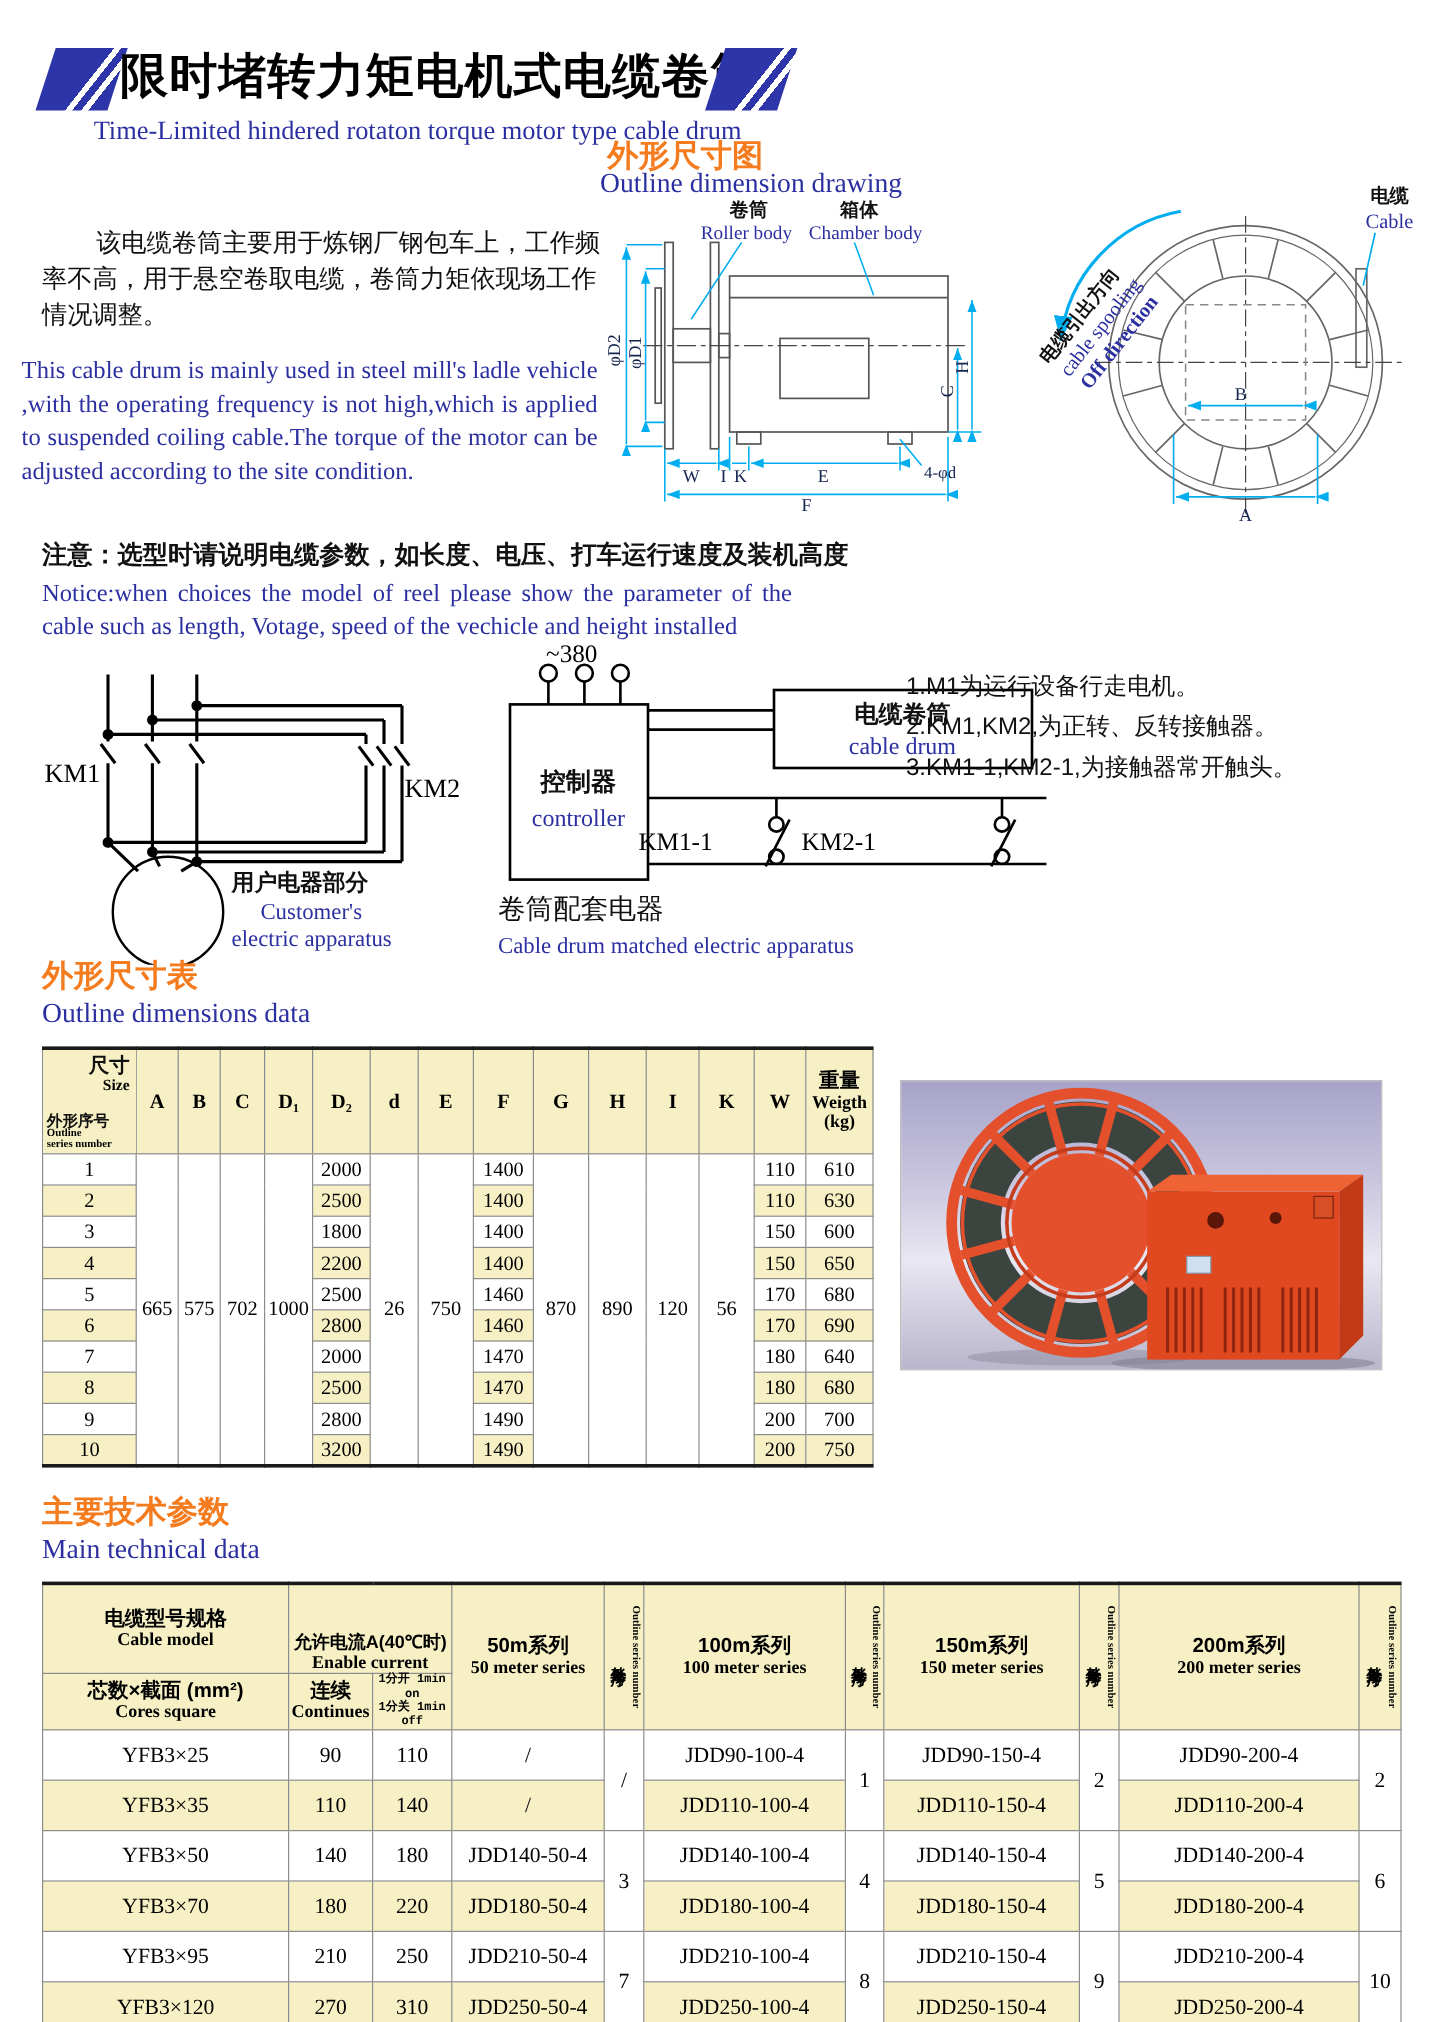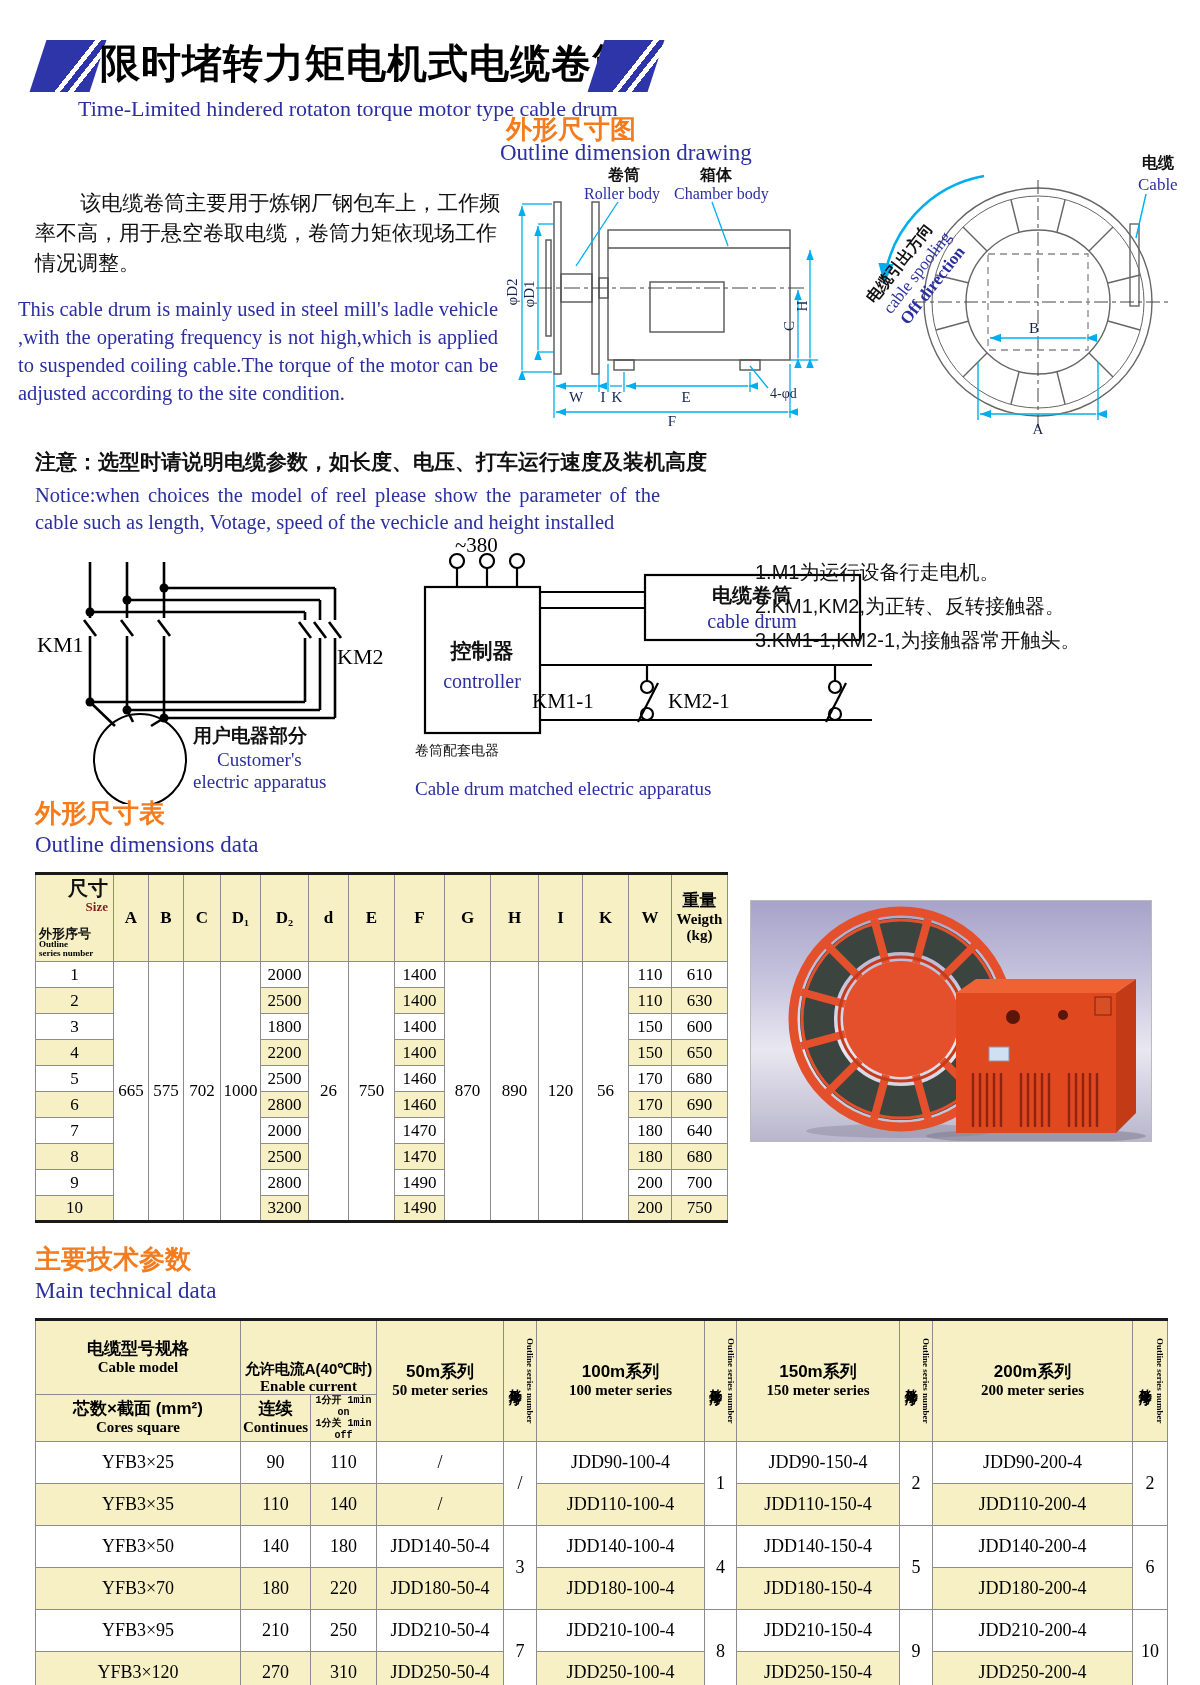--- a/index.html
+++ b/index.html
@@ -30,21 +30,21 @@
   #t1{width:692px;font-family:"Liberation Serif",serif;font-size:17px;}
   #t1 tbody tr{height:26px;}
   #t1 tbody tr:nth-child(even){background:#f6f0c4;}
   #t1 td.mg,#t2 td.mg{background:#fff;}
   #t2{width:1132px;font-family:"Liberation Serif",serif;font-size:18px;}
   #t2 tbody tr{height:42px;}
   #t2 tbody tr:nth-child(even){background:#f6f0c4;}
   .corner{position:relative;height:86px;
      background:linear-gradient(to bottom right,rgba(0,0,0,0) calc(50% - 1px),#8c8c8c calc(50% - 1px),#8c8c8c calc(50% + 1px),rgba(0,0,0,0) calc(50% + 1px)),#f6f0c4;}
   .corner .sz{position:absolute;top:4px;right:5px;text-align:right;line-height:1.05;}
-  .corner .sz .c1{font-size:20px;font-family:Liberation Mono, monospace;font-weight:600;}
+  .corner .sz .c1{font-size:17px;font-family:Liberation Serif, serif;font-weight:600;}
   .corner .sz .c2{font-size:13px;}
   .corner .sn{position:absolute;bottom:3px;left:3px;text-align:left;line-height:1.0;}
   .corner .sn .c1{font-size:13px;font-family:"Liberation Sans",sans-serif;font-weight:600;}
   .corner .sn .c2{font-size:9px;}
   .hd2{line-height:1.1;}
   .hd2 .c1{font-family:"Liberation Sans",sans-serif;font-weight:600;font-size:17px;display:block;}
   .hd2 .c2{font-family:"Liberation Serif",serif;font-size:15px;display:block;}
   .tiny2{line-height:1.15;font-size:10px;font-family:Liberation Mono, monospace;}
   .vh{height:84px;}
   .vh .vwrap{display:flex;justify-content:center;align-items:center;gap:1px;height:100%;}
@@ -257,21 +257,21 @@
         <line x1="455" y1="135" x2="455" y2="151"></line>
     </g>
     <text x="75" y="22" font-size="21" fill="#000">~380</text>
     <text x="102" y="128" class="cnl" font-size="21" fill="#111" text-anchor="middle">控制器</text>
     <text x="102" y="158" font-size="20" fill="#2b2fa0" text-anchor="middle">controller</text>
     <text x="372" y="72" class="cnl" font-size="20" fill="#111" text-anchor="middle">电缆卷筒</text>
     <text x="372" y="98" font-size="20" fill="#2b2fa0" text-anchor="middle">cable drum</text>
     <text x="152" y="178" font-size="21" fill="#000">KM1-1</text>
     <text x="288" y="178" font-size="21" fill="#000">KM2-1</text>
   </svg>
-  <div class="abs cn" style="left:415px;top:742px;font-size:14px;font-family:Liberation Serif, serif;">卷筒配套电器</div>
+  <div class="abs cn" style="left:415px;top:742px;font-size:23px;font-family:Liberation Serif, serif;">卷筒配套电器</div>
   <div class="abs en" style="left:415px;top:766px;font-size:19px;margin-top:12px;">Cable drum matched electric apparatus</div>
 
   <div class="abs notes-cn cn" style="left:755px;top:555px;">
     <div>1.M1为运行设备行走电机。</div>
     <div>2.KM1,KM2,为正转、反转接触器。</div>
     <div>3.KM1-1,KM2-1,为接触器常开触头。</div>
   </div>
 
   <div class="abs orange h-orange cn" style="left:35px;top:796px;">外形尺寸表</div>
   <div class="abs en h-blue" style="left:35px;top:832px;">Outline dimensions data</div>
@@ -292,21 +292,21 @@
         <col style="width:44px">
       <col style="width:46px">
         <col style="width:43px">
         <col style="width:56px">
     </colgroup>
     <thead>
       <tr style="height:86px;">
         <th class="corner">
           <div class="sz">
             <div class="c1 cn">尺寸</div>
-            <div class="c2 en" style="color:#7f1d1d;">Size</div>
+            <div class="c2 en" style="color:#000000;">Size</div>
           </div>
           <div class="sn">
             <div class="c1 cn">外形序号</div>
             <div class="c2">Outline</div>
             <div class="c2">series number</div>
           </div>
         </th>
         <th>A</th>
         <th>B</th>
         <th>C</th>

